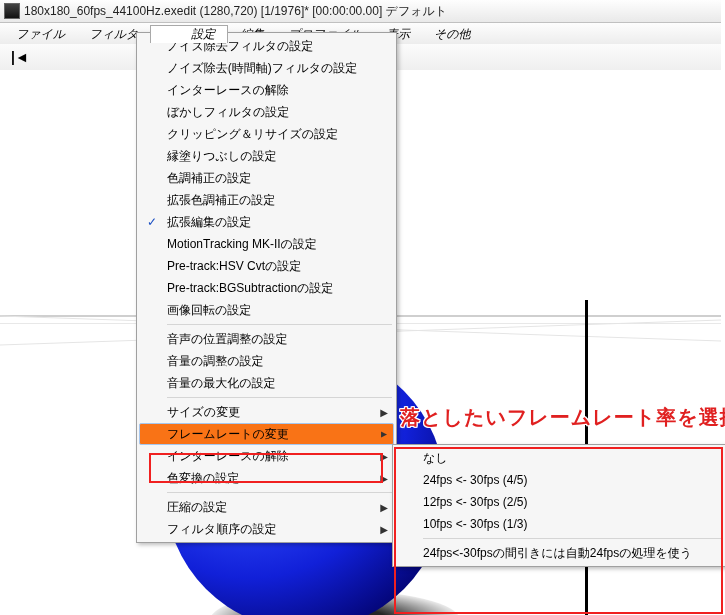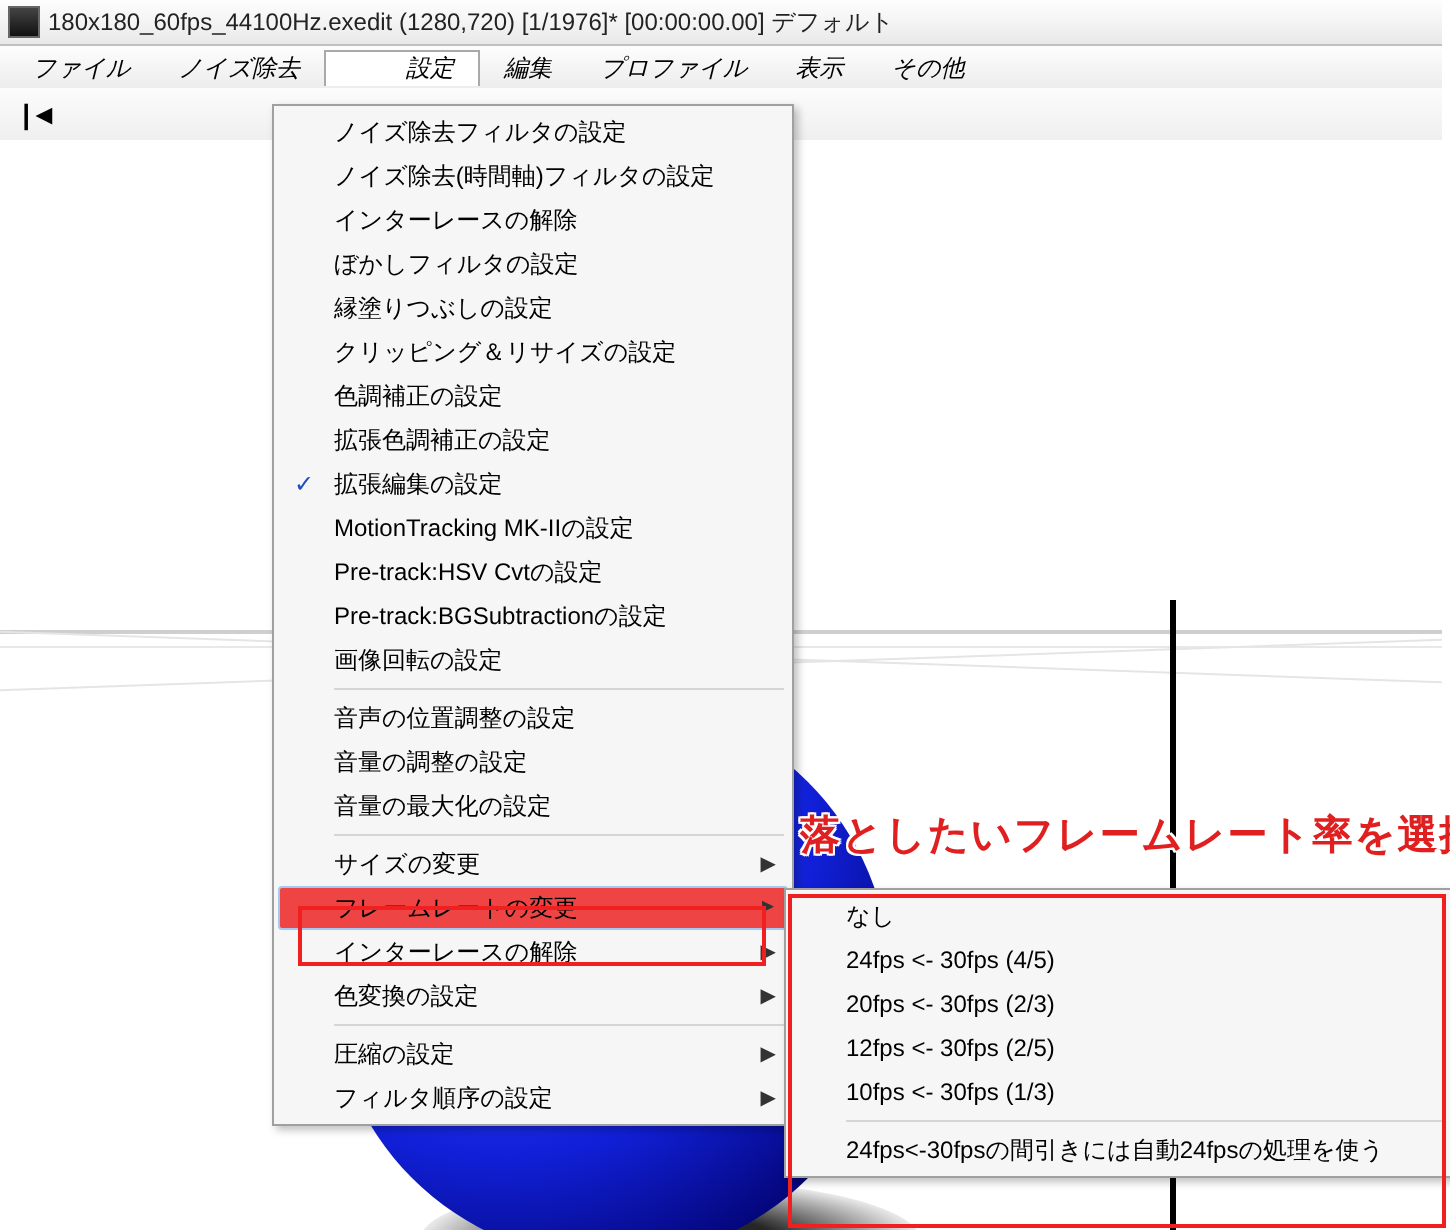--- a/index.html
+++ b/index.html
@@ -142,41 +142,41 @@
     width: 250px;
     height: 60px;
     border-radius: 50%;
     background: radial-gradient(ellipse at center, rgba(0,0,0,0.85) 30%, rgba(0,0,0,0) 75%);
     z-index: 0;
   }
 
   
   .dropdown {
     position: absolute;
-    top: 52px;
+    top: 32px;
     left: 136px;
     width: 255px;
     background: #f6f6f6;
     border: 1px solid #a0a0a0;
     box-shadow: 2px 2px 4px rgba(0,0,0,0.25);
     z-index: 20;
     padding: 2px;
   }
   .dd-item {
     position: relative;
     height: 22px;
     display: flex;
     align-items: center;
     padding-left: 28px;
     padding-right: 18px;
     color: #000;
     white-space: nowrap;
   }
   .dd-item.hover {
-    background: #ef4444;
+    background: #f97316;
     border: 1px solid #a6c7ef;
     border-radius: 2px;
     padding-left: 27px;
     height: 20px;
     font-family: Liberation Mono, monospace;
   }
   .dd-sep {
     height: 1px;
     background: #d5d5d5;
     margin: 3px 2px 3px 28px;
@@ -255,21 +255,21 @@
 
 <div class="window">
 
   <div class="title-bar">
     <div class="title-icon"></div>
     <span>180x180_60fps_44100Hz.exedit (1280,720)  [1/1976]* [00:00:00.00]  デフォルト</span>
   </div>
 
   <div class="menu-bar" id="menu-bar">
       <div class="menu-item">ファイル</div>
-      <div class="menu-item">ノイズ除去</div>
+      <div class="menu-item">フィルタ</div>
       <div class="menu-item open">設定</div>
       <div class="menu-item">編集</div>
       <div class="menu-item">プロファイル</div>
       <div class="menu-item">表示</div>
       <div class="menu-item">その他</div>
     </div>
 
   <div class="client">
     <div class="toolbar">
       <div class="rewind-btn">|◄</div>
@@ -292,24 +292,24 @@
       <div class="dd-item">
         <span>ノイズ除去(時間軸)フィルタの設定</span>
       </div>
       <div class="dd-item">
         <span>インターレースの解除</span>
       </div>
       <div class="dd-item">
         <span>ぼかしフィルタの設定</span>
       </div>
       <div class="dd-item">
+        <span>クリッピング＆リサイズの設定</span>
+      </div>
+      <div class="dd-item">
         <span>縁塗りつぶしの設定</span>
-      </div>
-      <div class="dd-item">
-        <span>クリッピング＆リサイズの設定</span>
       </div>
       <div class="dd-item">
         <span>色調補正の設定</span>
       </div>
       <div class="dd-item">
         <span>拡張色調補正の設定</span>
       </div>
       <div class="dd-item">
         <span>拡張編集の設定</span>
         <span class="check">✓</span>
@@ -363,23 +363,20 @@
         <span class="sub-arrow">▶</span>
       </div>
     </div>
 
   <div class="submenu" id="submenu">
       <div class="dd-item">
         <span>なし</span>
       </div>
       <div class="dd-item">
         <span>24fps &lt;- 30fps  (4/5)</span>
-      </div>
-      <div class="dd-item">
-        <span>20fps &lt;- 30fps  (2/3)</span>
       </div>
       <div class="dd-item">
         <span>12fps &lt;- 30fps  (2/5)</span>
       </div>
       <div class="dd-item">
         <span>10fps &lt;- 30fps  (1/3)</span>
       </div>
       <div class="dd-sep"></div>
       <div class="dd-item">
         <span>24fps&lt;-30fpsの間引きには自動24fpsの処理を使う</span>

